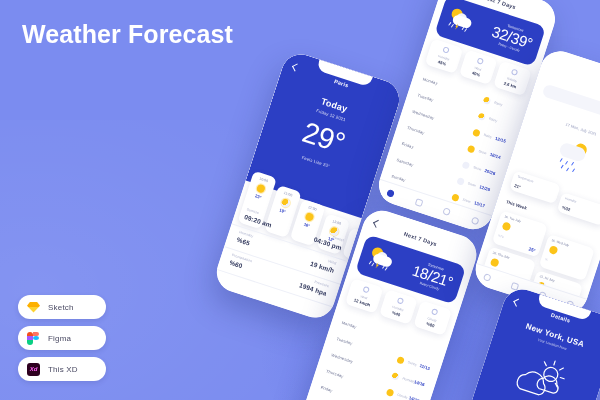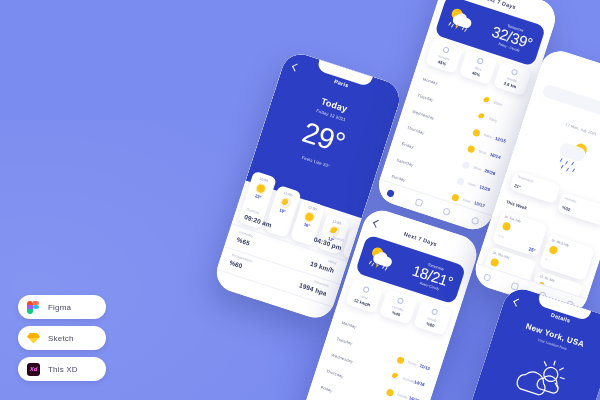--- a/index.html
+++ b/index.html
@@ -188,38 +188,39 @@
   .lineicon{ position:absolute; }
   .lineicon svg{ display:block; }
 </style>
 </head>
 <body>
 
 <div class="bg-sheen"></div>
 <div class="bg-sheen2"></div>
 
 <div class="headline">
+  <div class="l">Weather Forecast</div>
 </div>
 
 <div class="badges">
+  <div class="badge">
+    <span class="bi sk">
+        <i class="dia"></i>
+      </span>
+    <span class="bname">Sketch</span>
+  </div>
   <div class="badge">
     <span class="bi fg">
       <i class="a"></i>
         <i class="b"></i>
         <i class="c"></i>
         <i class="d"></i>
         <i class="e"></i>
     </span>
     <span class="bname">Figma</span>
-  </div>
-  <div class="badge">
-    <span class="bi sk">
-        <i class="dia"></i>
-      </span>
-    <span class="bname">Sketch</span>
   </div>
   <div class="badge">
     <span class="bi xd">
         <i class="box">Xd</i>
       </span>
     <span class="bname">This XD</span>
   </div>
 </div>
 
 <div class="phone" style="left:247px; top:62px; width:122px; height:248px; transform:rotate(18deg);">

